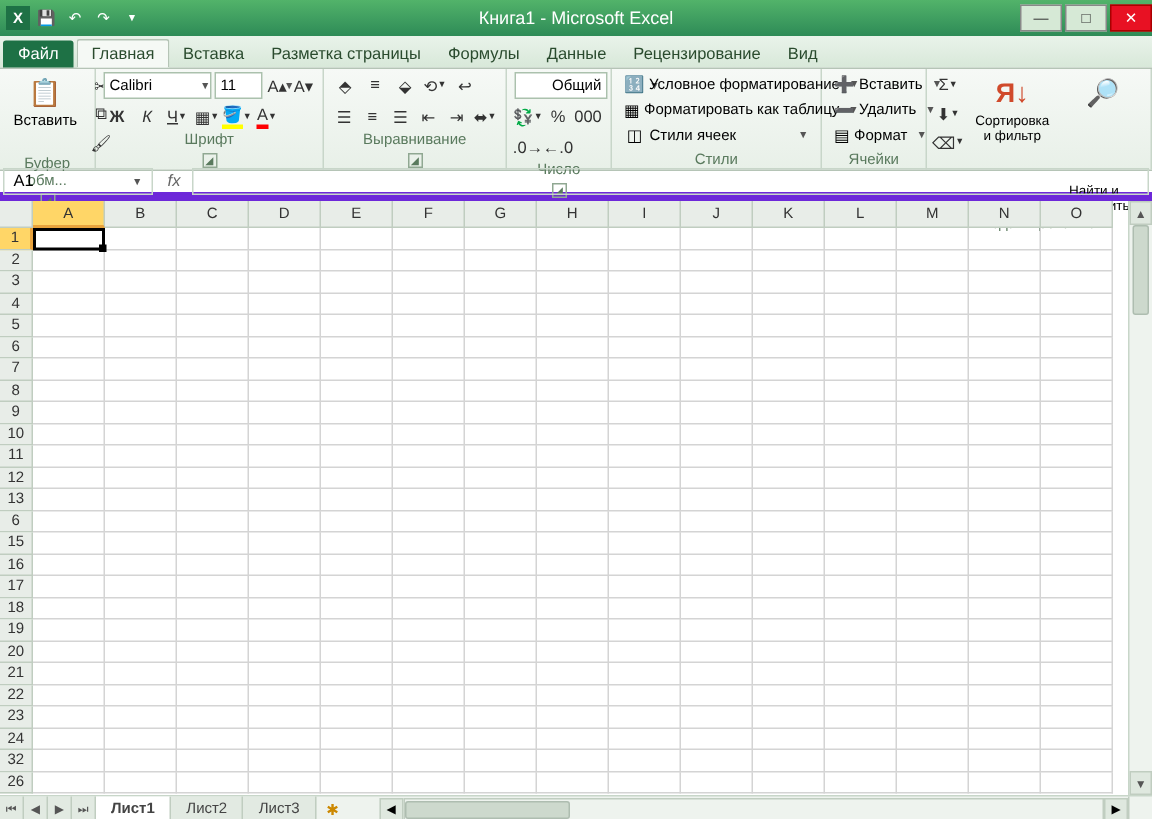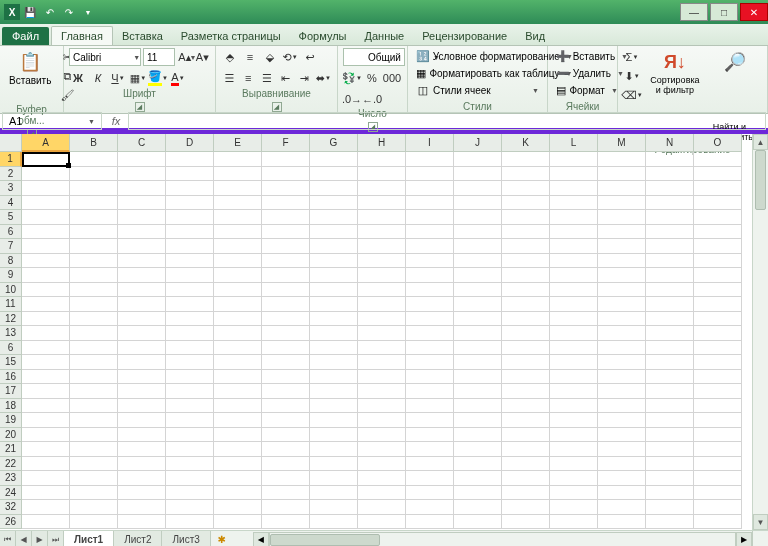--- a/index.html
+++ b/index.html
@@ -77,20 +77,21 @@
 <body>
 
 <div class="titlebar">
   <div class="qat">
     <div class="qat-btn" style="background:#1e7145;color:#fff;font-weight:bold;">X</div>
     <div class="qat-btn">💾</div>
     <div class="qat-btn">↶</div>
     <div class="qat-btn">↷</div>
     <div class="qat-btn" style="font-size:7px;">▼</div>
   </div>
+  <div class="title-text">Книга1 - Microsoft Excel</div>
   <div class="win-controls">
     <div class="win-btn">―</div>
     <div class="win-btn">□</div>
     <div class="win-btn close">✕</div>
   </div>
 </div>
 
 <div class="tabbar">
   <div class="file-tab">Файл</div>
   <div class="tab active">Главная</div>

